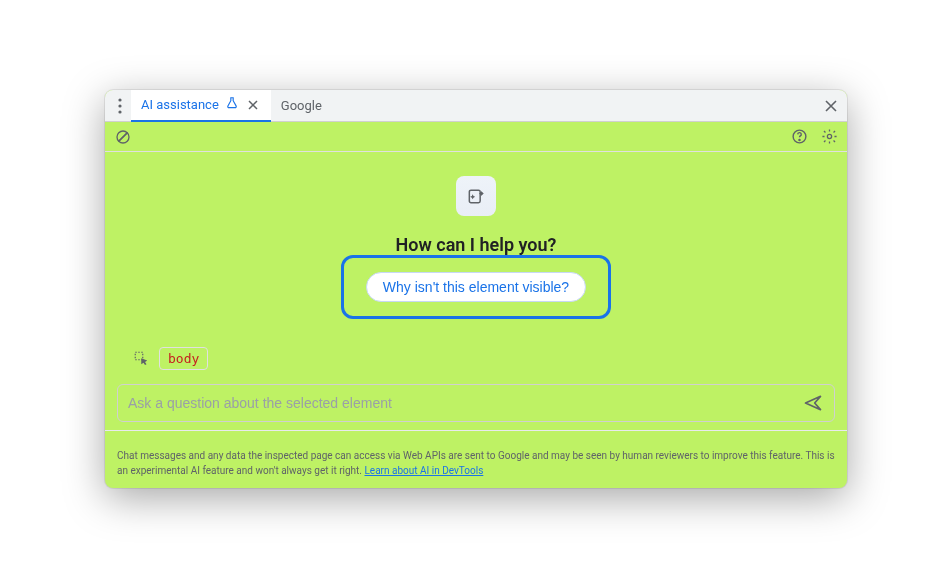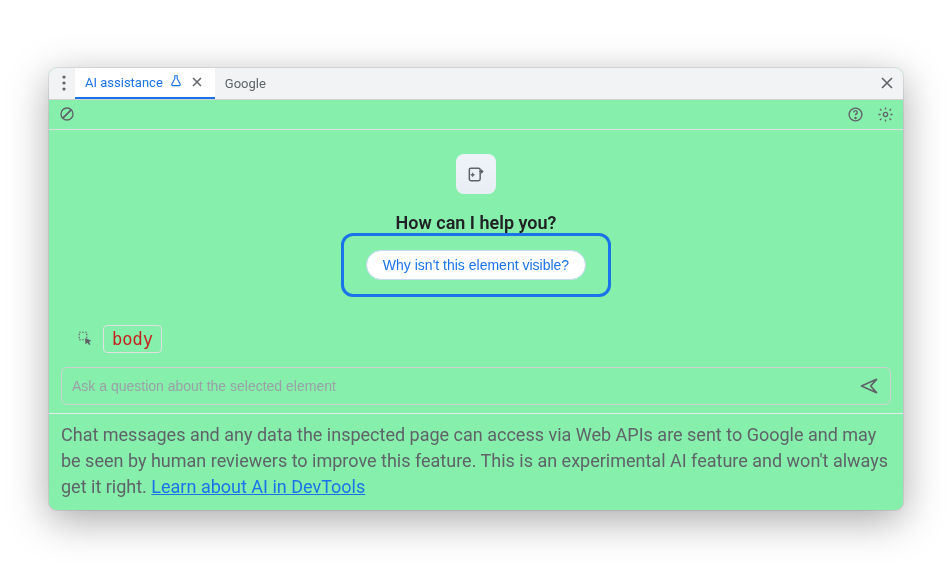--- a/index.html
+++ b/index.html
@@ -5,22 +5,22 @@
     * { box-sizing: border-box; margin: 0; padding: 0; }
     body {
       font-family: -apple-system, BlinkMacSystemFont, "Segoe UI", Roboto, Arial, sans-serif;
       background: #fff;
       display: flex;
       align-items: center;
       justify-content: center;
       min-height: 578px;
     }
     .panel {
-      width: 854px;
-      background: #86efac;
+      width: 742px;
+      background: #bef264;
       border-radius: 8px;
       box-shadow: 0 0 0 1px rgba(0,0,0,0.08), 0 10px 40px rgba(0,0,0,0.35);
       overflow: hidden;
       display: flex;
       flex-direction: column;
     }
     
     .tabbar {
       display: flex;
       align-items: center;
@@ -127,21 +127,21 @@
     .select-icon {
       width: 18px; height: 18px;
       color: #5f6368;
       cursor: pointer;
     }
     .element-tag {
       border: 1px solid #e0e0e0;
       border-radius: 4px;
       padding: 3px 8px;
       font-family: ui-monospace, Menlo, Consolas, monospace;
-      font-size: 17px;
+      font-size: 13px;
       color: #c5221f;
       cursor: pointer;
     }
     
     .input-wrap {
       margin: 0 12px 8px;
       border: 1px solid #d0d0d0;
       border-radius: 6px;
       display: flex;
       align-items: center;
@@ -159,22 +159,22 @@
     .input-wrap input::placeholder { color: #9aa0a6; }
     .send-btn {
       width: 26px; height: 26px;
       display: flex; align-items: center; justify-content: center;
       color: #5f6368;
       cursor: pointer;
     }
     
     .footer {
       border-top: 1px solid #e8eaed;
-      padding: 8px 12px 10px;
-      font-size: 18px;
+      padding: 18px 12px 10px;
+      font-size: 10px;
       color: #5f6368;
       line-height: 1.45;
     }
     .footer a {
       color: #1a73e8;
       text-decoration: underline;
       cursor: pointer;
     }
   </style>
 </head>

